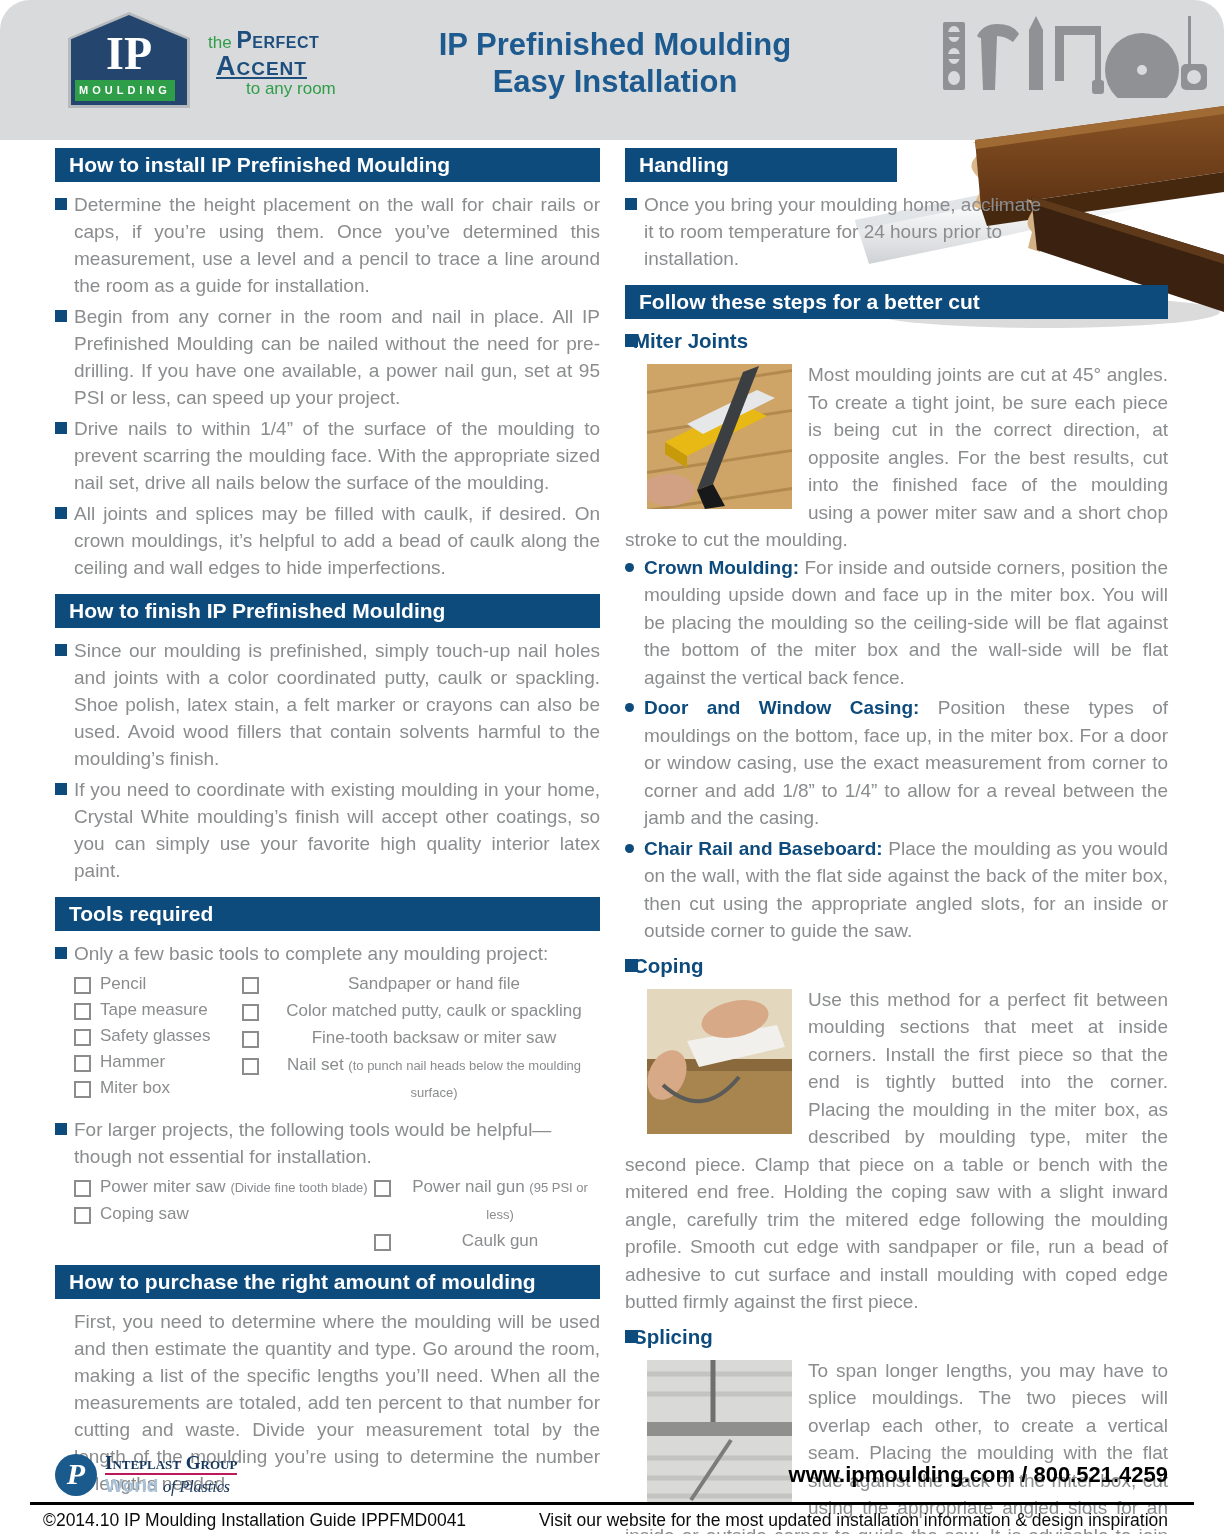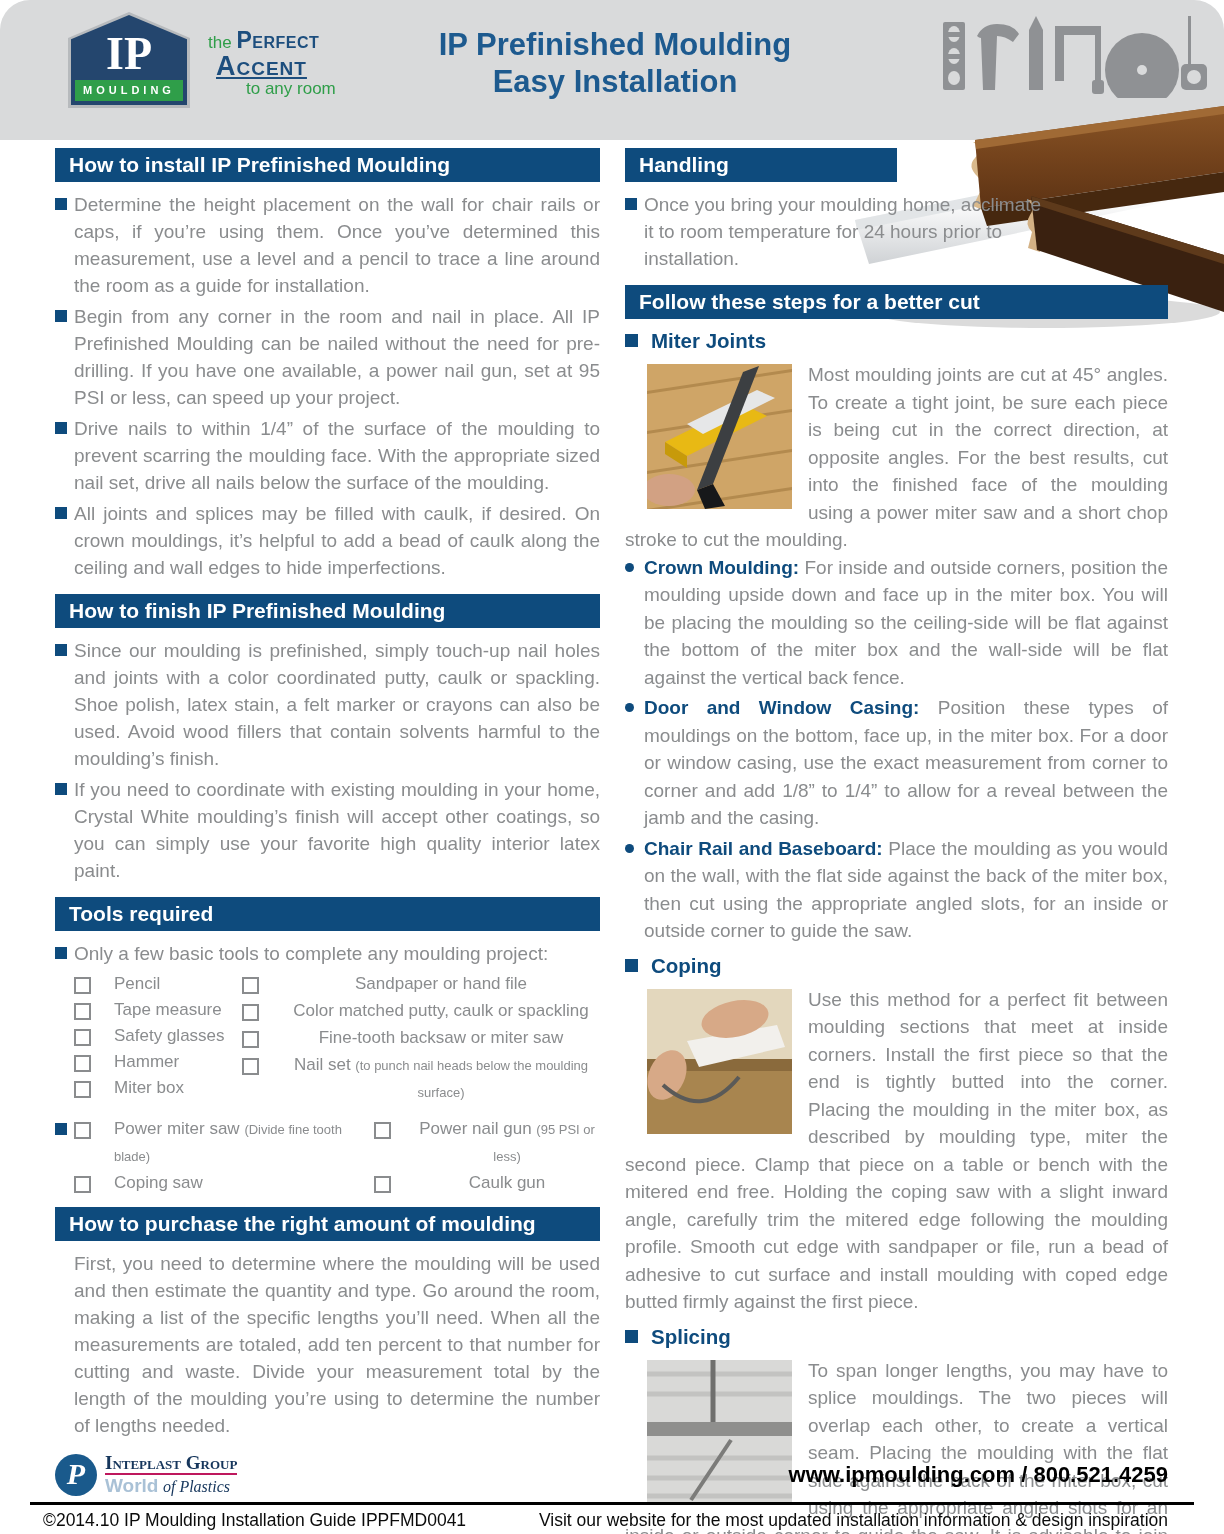--- a/index.html
+++ b/index.html
@@ -6,21 +6,21 @@
   .page{position:relative;width:1224px;height:1534px;background:#fff;overflow:hidden;
         font-family:"Liberation Sans",sans-serif;border-radius:30px;}
   
   .band{position:absolute;left:0;top:0;width:1224px;height:140px;background:#d9dadb;}
   .logo-wrap{position:absolute;left:68px;top:12px;width:122px;height:96px;
              clip-path:polygon(50% 0,100% 27%,100% 100%,0 100%,0 27%);background:#b7babd;padding:0;}
   .logo-inner{position:absolute;left:3px;top:3px;width:116px;height:90px;
               clip-path:polygon(50% 0,100% 27%,100% 100%,0 100%,0 27%);background:#24466e;}
   .logo-ip{position:absolute;left:0;top:16px;width:100%;text-align:center;
            font-family:"Liberation Serif",serif;font-weight:bold;font-size:46px;color:#fff;line-height:46px;}
-  .logo-green{position:absolute;left:4px;bottom:4px;width:108px;height:21px;background:#2f9e49;
+  .logo-green{position:absolute;left:4px;bottom:4px;width:100px;height:21px;background:#2f9e49;
               color:#fff;font-size:11px;font-weight:bold;letter-spacing:4px;text-align:center;line-height:21px;}
   .tagline{position:absolute;left:208px;top:28px;width:170px;line-height:1.05;}
   .tg1{font-size:17px;color:#2f9e49;}
   .tg1 b{color:#1d4e7e;font-size:23px;font-variant:small-caps;letter-spacing:.5px;font-family:"Liberation Sans",sans-serif;}
   .tg2{color:#1d4e7e;font-size:27px;font-weight:bold;font-variant:small-caps;letter-spacing:1px;margin-left:8px;text-decoration:underline;}
   .tg3{color:#2f9e49;font-size:17px;margin-left:38px;}
   .title{position:absolute;left:380px;top:26px;width:470px;text-align:center;color:#1d5a8f;
          font-weight:bold;font-size:31px;line-height:37px;}
   
   .col{position:absolute;top:148px;}
@@ -33,25 +33,25 @@
   .bi{position:relative;padding-left:19px;margin:0 0 4px;text-align:justify;
       font-size:19px;line-height:27px;color:#8a8c8e;}
   .bi.noj{text-align:left;}
   .sq{position:absolute;left:0;top:7px;width:12px;height:12px;background:#0e4b7d;}
   .para{padding-left:19px;margin:0;text-align:justify;font-size:19px;line-height:27px;color:#8a8c8e;}
   
   .chkgrid{display:flex;padding-left:19px;margin:4px 0 10px;}
   .chkcol1{width:168px;flex:none;}
   .chkcol1b{width:300px;flex:none;}
   .chkcol2{flex:1;text-align:center;}
-  .row{position:relative;padding-left:40px;font-size:17px;line-height:26px;color:#8a8c8e;}
+  .row{position:relative;padding-left:26px;font-size:17px;line-height:26px;color:#8a8c8e;}
   .cb{position:absolute;left:0;top:6px;width:13px;height:13px;border:2px solid #8a8c8e;background:#fff;}
   .note{font-size:13px;}
   
-  .subhead{position:relative;padding-left:26px;color:#0e4b7d;font-weight:bold;font-size:20.5px;
+  .subhead{position:relative;padding-left:8px;color:#0e4b7d;font-weight:bold;font-size:20.5px;
            line-height:26px;margin:8px 0 7px;}
   .subhead .sq{top:6px;width:13px;height:13px;}
   .photo{float:left;width:145px;height:145px;margin:3px 16px 6px 22px;}
   .ptext{margin:0;text-align:justify;font-size:19px;line-height:27.5px;color:#8a8c8e;}
   .wrap{overflow:visible;}
   .clear{clear:both;}
   .rb{position:relative;padding-left:19px;margin:0 0 3px;text-align:justify;
       font-size:19px;line-height:27.5px;color:#8a8c8e;}
   .dot{position:absolute;left:0;top:9px;width:9px;height:9px;border-radius:50%;background:#0e4b7d;}
   .lbl{font-weight:bold;color:#0e4b7d;}
@@ -186,21 +186,21 @@
         <div class="row"><span class="cb"></span><span>Miter box</span></div>
       </div>
       <div class="chkcol2">
         <div class="row"><span class="cb"></span><span>Sandpaper or hand file</span> <span class="note"></span></div>
         <div class="row"><span class="cb"></span><span>Color matched putty, caulk or spackling</span> <span class="note"></span></div>
         <div class="row"><span class="cb"></span><span>Fine-tooth backsaw or miter saw</span> <span class="note"></span></div>
         <div class="row"><span class="cb"></span><span>Nail set</span> <span class="note">(to punch nail heads below the moulding surface)</span></div>
       </div>
     </div>
 
-    <p class="bi noj"><span class="sq"></span></p>
+    <p class="bi noj"><span class="sq"></span><span>For larger projects, the following tools would be helpful—though not essential for installation.</span></p>
     <div class="chkgrid">
       <div class="chkcol1b">
         <div class="row"><span class="cb"></span><span>Power miter saw</span> <span class="note">(Divide fine tooth blade)</span></div>
         <div class="row"><span class="cb"></span><span>Coping saw</span> <span class="note"></span></div>
       </div>
       <div class="chkcol2">
         <div class="row"><span class="cb"></span><span>Power nail gun</span> <span class="note">(95 PSI or less)</span></div>
         <div class="row"><span class="cb"></span><span>Caulk gun</span> <span class="note"></span></div>
       </div>
     </div>

